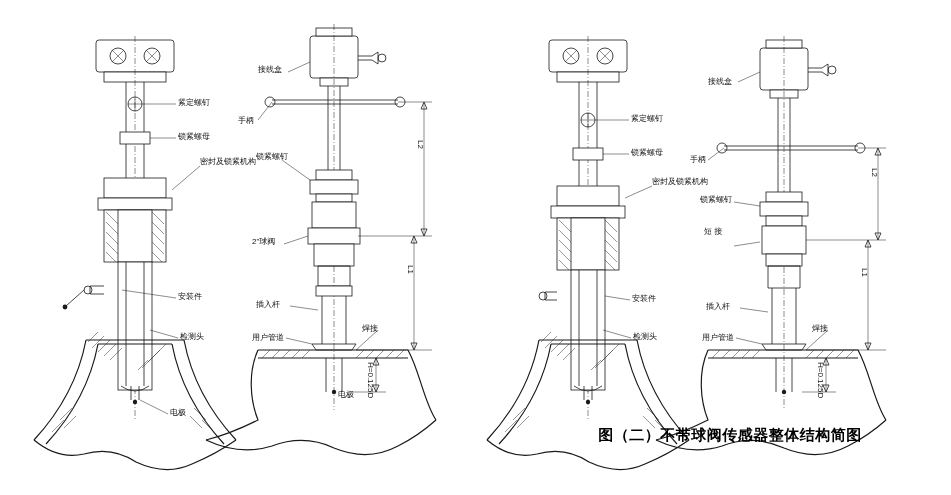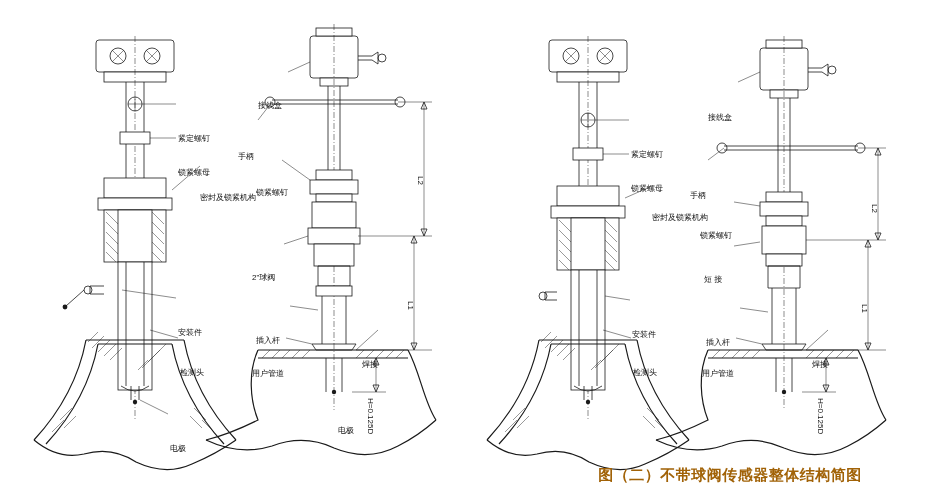--- a/index.html
+++ b/index.html
@@ -1,19 +1,19 @@
 <!DOCTYPE html>
 <html><head>
 <meta charset="utf-8">
 <style>
   html,body{margin:0;padding:0;background:#ffffff;}
   body{width:951px;height:495px;font-family:"Liberation Sans",sans-serif;color:#111;overflow:hidden;}
   #stage{position:relative;width:951px;height:495px;}
-  .cap{position:absolute;text-align:center;font-size:15px;font-weight:bold;letter-spacing:.5px;color:#a16207;margin-top:40px;}
-  .lbl{position:absolute;font-size:8px;color:#111;white-space:nowrap;line-height:1;margin-top:36px;}
+  .cap{position:absolute;text-align:center;font-size:15px;font-weight:bold;letter-spacing:.5px;color:#000000;}
+  .lbl{position:absolute;font-size:8px;color:#111;white-space:nowrap;line-height:1;}
   .lbl.v{writing-mode:vertical-rl;text-orientation:mixed;}
   svg{position:absolute;left:0;top:0;}
   .ln{stroke:#1a1a1a;stroke-width:.8;fill:none;}
   .ln2{stroke:#1a1a1a;stroke-width:1.2;fill:none;}
   .thin{stroke:#1a1a1a;stroke-width:.5;fill:none;}
   .dash{stroke:#1a1a1a;stroke-width:.5;fill:none;stroke-dasharray:6 2 1 2;}
   .hatch{stroke:#1a1a1a;stroke-width:.45;fill:none;}
   .fillw{fill:#ffffff;stroke:#1a1a1a;stroke-width:.8;}
   .dot{fill:#1a1a1a;}
 </style>
@@ -260,21 +260,21 @@
 
   <div class="lbl" style="left:631px;top:115px;">紧定螺钉</div>
   <div class="lbl" style="left:631px;top:149px;">锁紧螺母</div>
   <div class="lbl" style="left:652px;top:178px;">密封及锁紧机构</div>
   <div class="lbl" style="left:632px;top:295px;">安装件</div>
   <div class="lbl" style="left:633px;top:333px;">检测头</div>
 
   <div class="lbl" style="left:708px;top:78px;">接线盒</div>
   <div class="lbl" style="left:690px;top:156px;">手柄</div>
   <div class="lbl" style="left:700px;top:196px;">锁紧螺钉</div>
-  <div class="lbl" style="left:704px;top:240px;">短 接</div>
+  <div class="lbl" style="left:704px;top:228px;">短 接</div>
   <div class="lbl" style="left:706px;top:303px;">插入杆</div>
   <div class="lbl" style="left:702px;top:334px;">用户管道</div>
   <div class="lbl" style="left:812px;top:325px;">焊接</div>
 
   <div class="lbl v" style="left:870px;top:168px;">L2</div>
   <div class="lbl v" style="left:860px;top:268px;">L1</div>
   <div class="lbl v" style="left:816px;top:362px;">H=0.125D</div>
 
   <div class="cap" style="left:530px;top:426px;width:400px;">图（二）不带球阀传感器整体结构简图</div>
 

